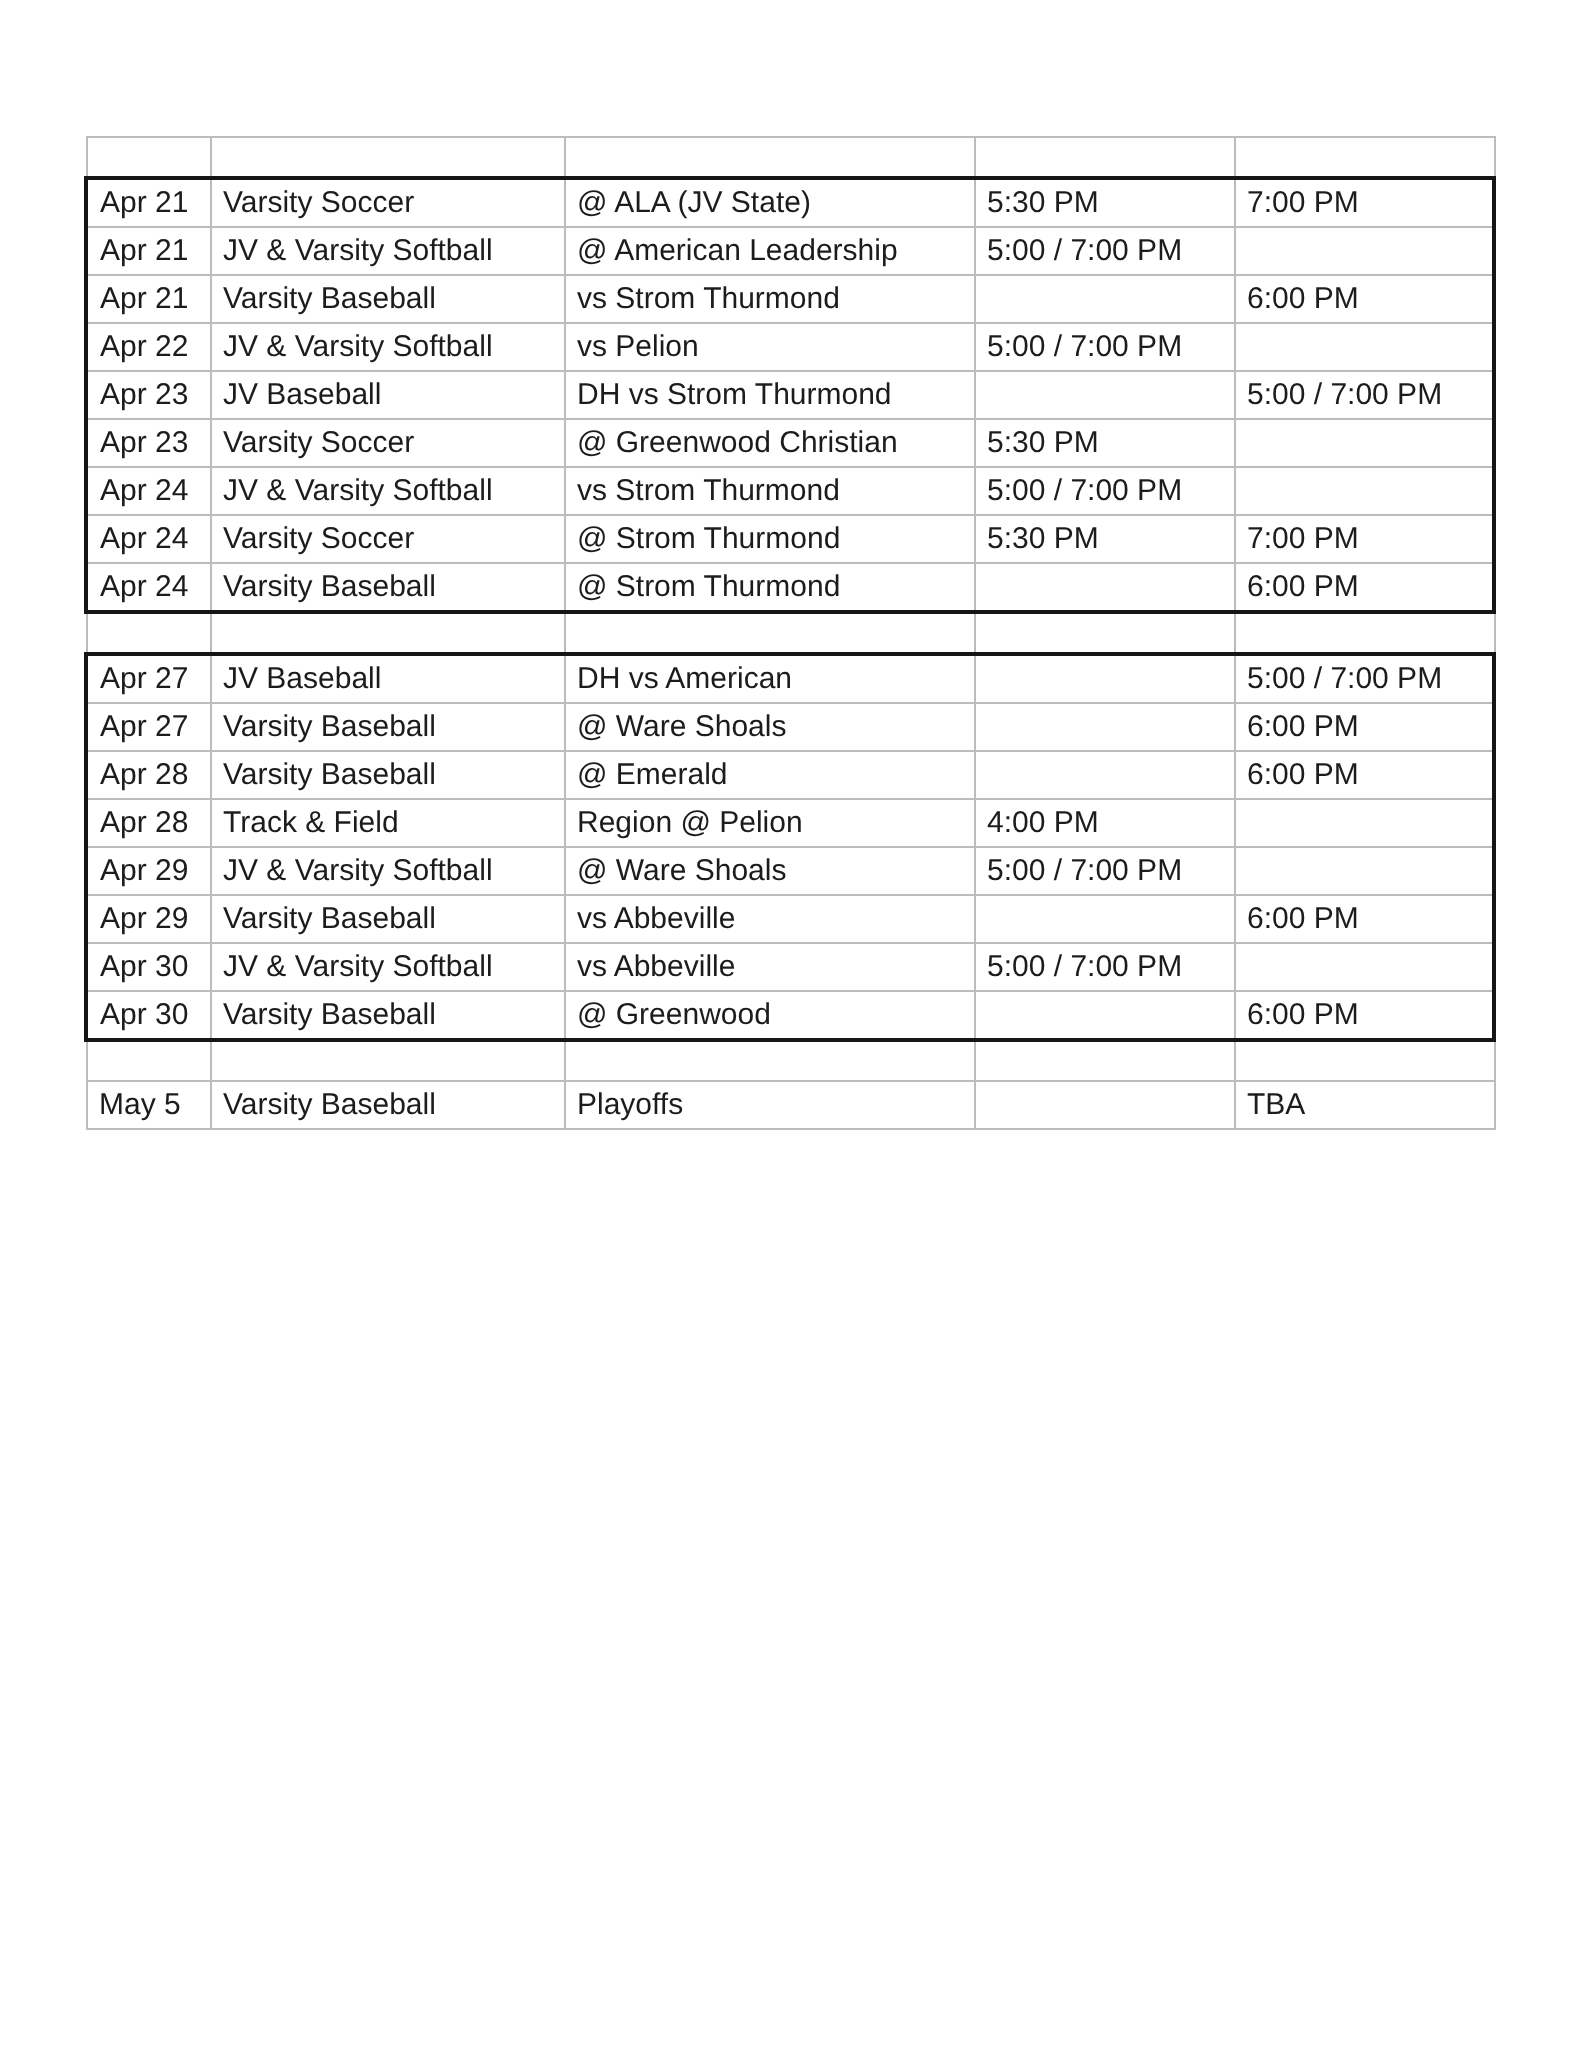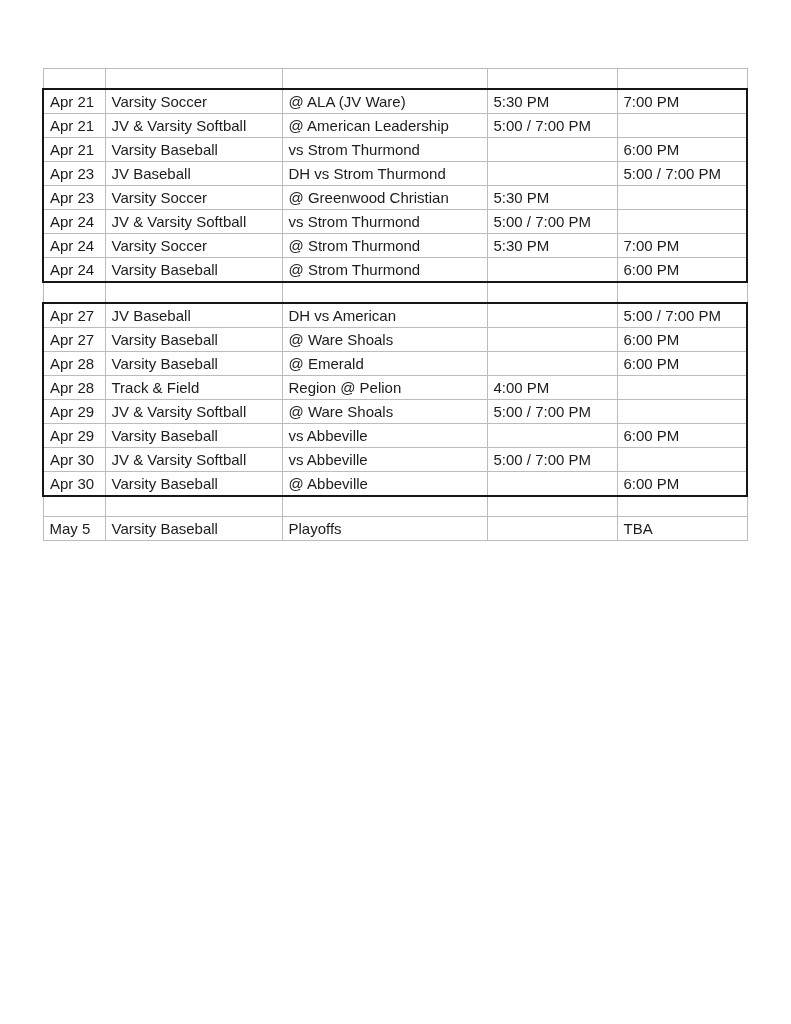--- a/index.html
+++ b/index.html
@@ -66,37 +66,44 @@
           <td></td>
           <td></td>
           <td></td>
           <td></td>
         </tr>
       </tbody>
       <tbody class="kind-box">
         <tr>
           <td>Apr 21</td>
           <td>Varsity Soccer</td>
-          <td>@ ALA (JV Ware)</td>
+          <td>@ ALA (JV State)</td>
           <td>5:30 PM</td>
           <td>7:00 PM</td>
         </tr>
         <tr>
           <td>Apr 21</td>
           <td>JV &amp; Varsity Softball</td>
           <td>@ American Leadership</td>
           <td>5:00 / 7:00 PM</td>
           <td></td>
         </tr>
         <tr>
           <td>Apr 21</td>
           <td>Varsity Baseball</td>
           <td>vs Strom Thurmond</td>
           <td></td>
           <td>6:00 PM</td>
+        </tr>
+        <tr>
+          <td>Apr 22</td>
+          <td>JV &amp; Varsity Softball</td>
+          <td>vs Pelion</td>
+          <td>5:00 / 7:00 PM</td>
+          <td></td>
         </tr>
         <tr>
           <td>Apr 23</td>
           <td>JV Baseball</td>
           <td>DH vs Strom Thurmond</td>
           <td></td>
           <td>5:00 / 7:00 PM</td>
         </tr>
         <tr>
           <td>Apr 23</td>
@@ -182,21 +189,21 @@
         <tr>
           <td>Apr 30</td>
           <td>JV &amp; Varsity Softball</td>
           <td>vs Abbeville</td>
           <td>5:00 / 7:00 PM</td>
           <td></td>
         </tr>
         <tr>
           <td>Apr 30</td>
           <td>Varsity Baseball</td>
-          <td>@ Abbeville</td>
+          <td>@ Greenwood</td>
           <td></td>
           <td>6:00 PM</td>
         </tr>
       </tbody>
       <tbody class="kind-spacer">
         <tr>
           <td></td>
           <td></td>
           <td></td>
           <td></td>

